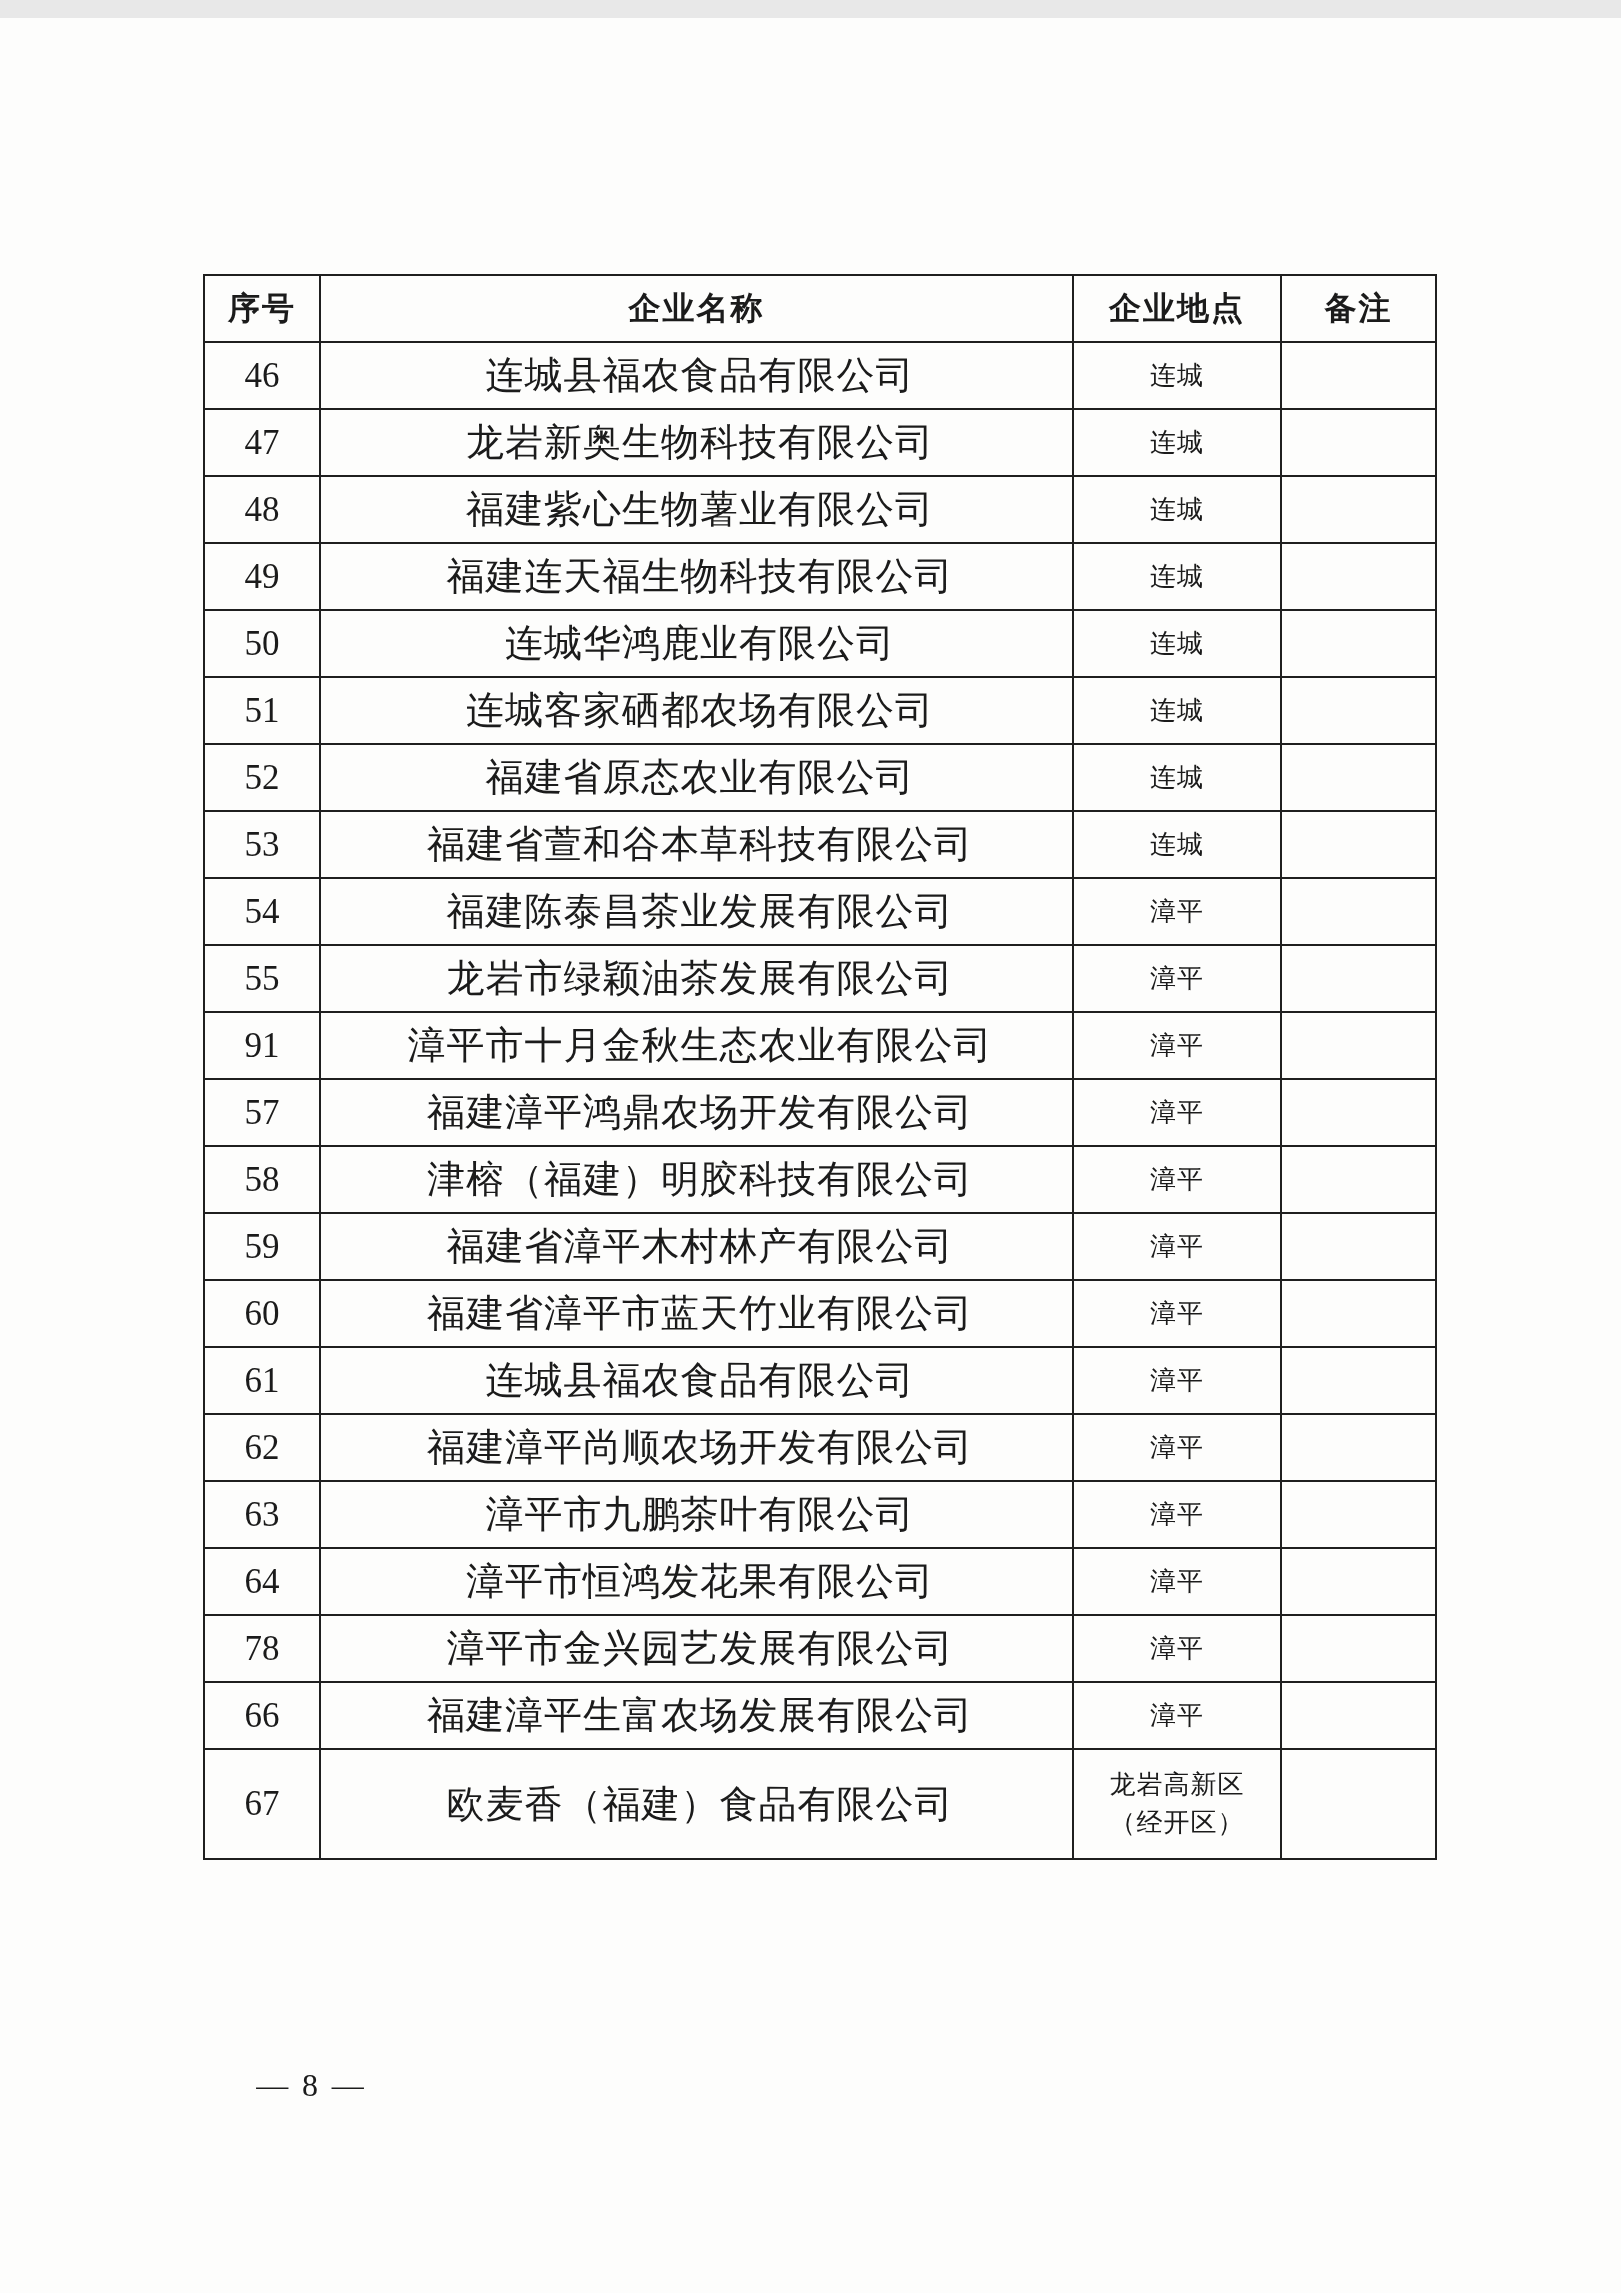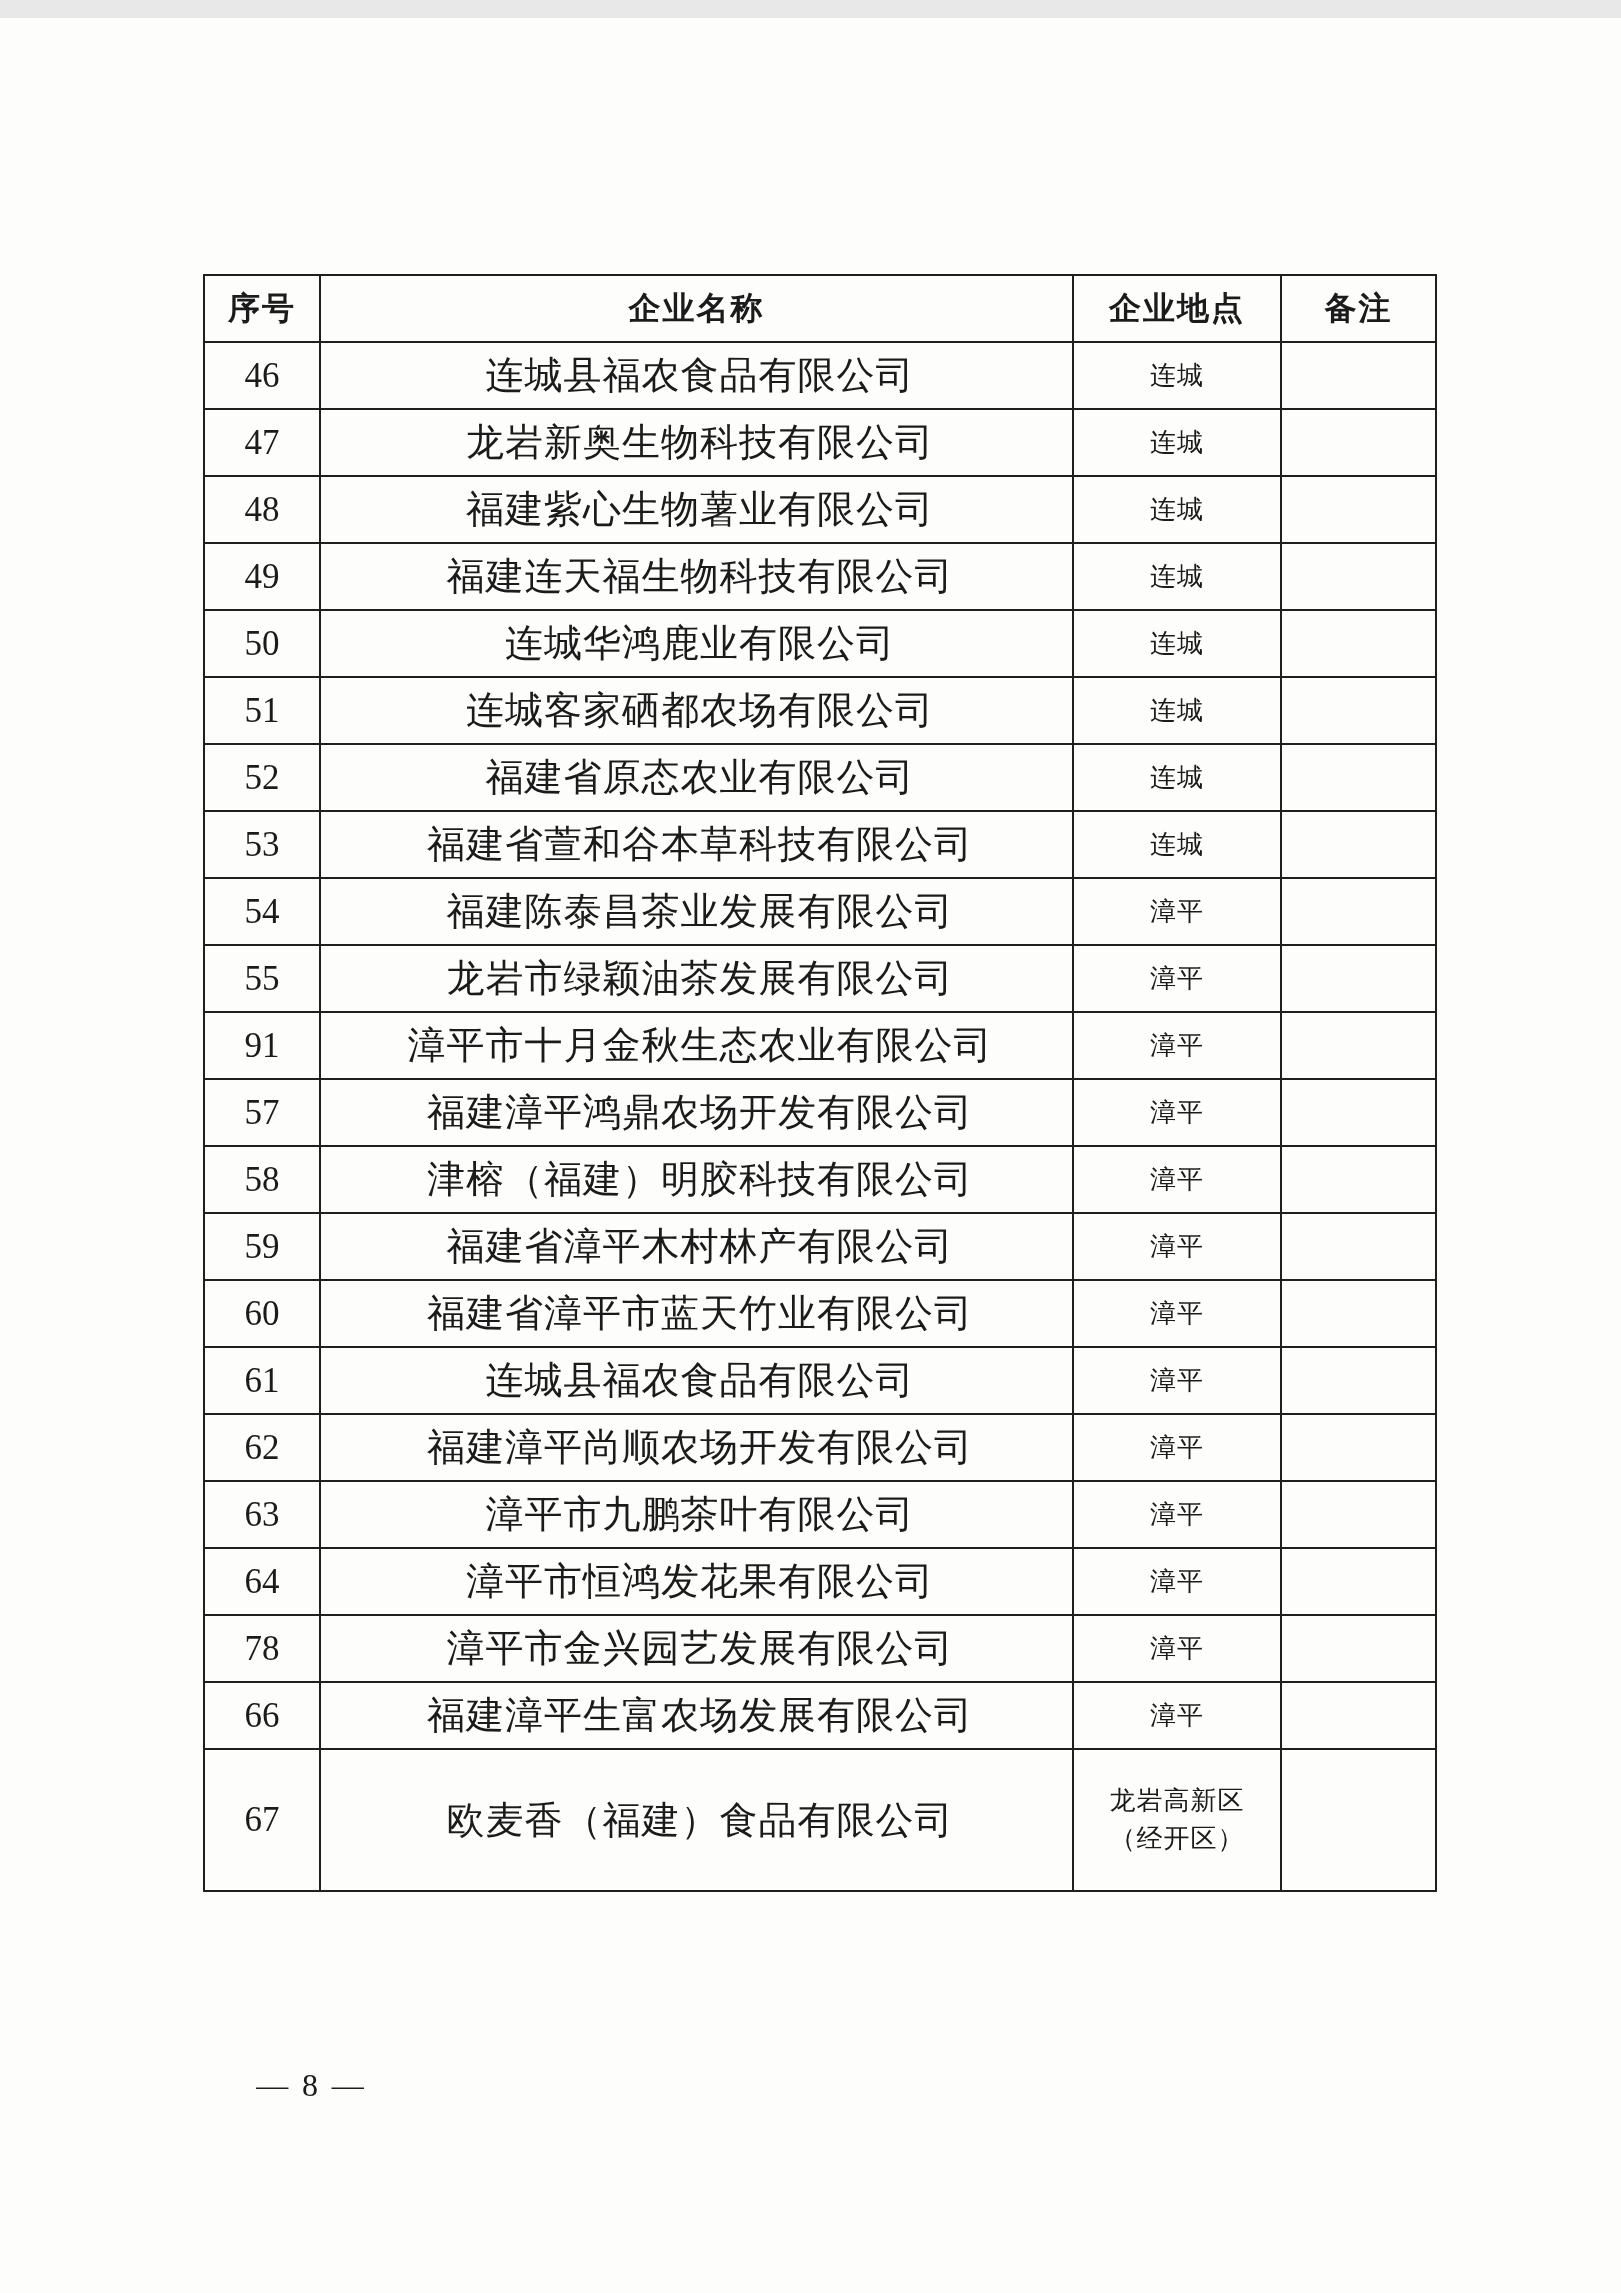--- a/index.html
+++ b/index.html
@@ -21,21 +21,21 @@
     border:2.9px solid #1f1f1f;
   }
   .companies th, .companies td {
     border:2px solid #1f1f1f;
     vertical-align:middle;
     padding:0;
     overflow:hidden;
   }
   .companies thead tr { height:67px; }
   .companies tbody tr { height:67px; }
-  .companies tbody tr.tall { height:142px;padding-left:28px; }
+  .companies tbody tr.tall { height:110px;padding-left:28px; }
   .companies th {
     font-size:32px;
     font-weight:600;
     text-align:center;
     letter-spacing:2px;
   }
   td.c-no {
     text-align:center;
     font-size:35px;
   }

